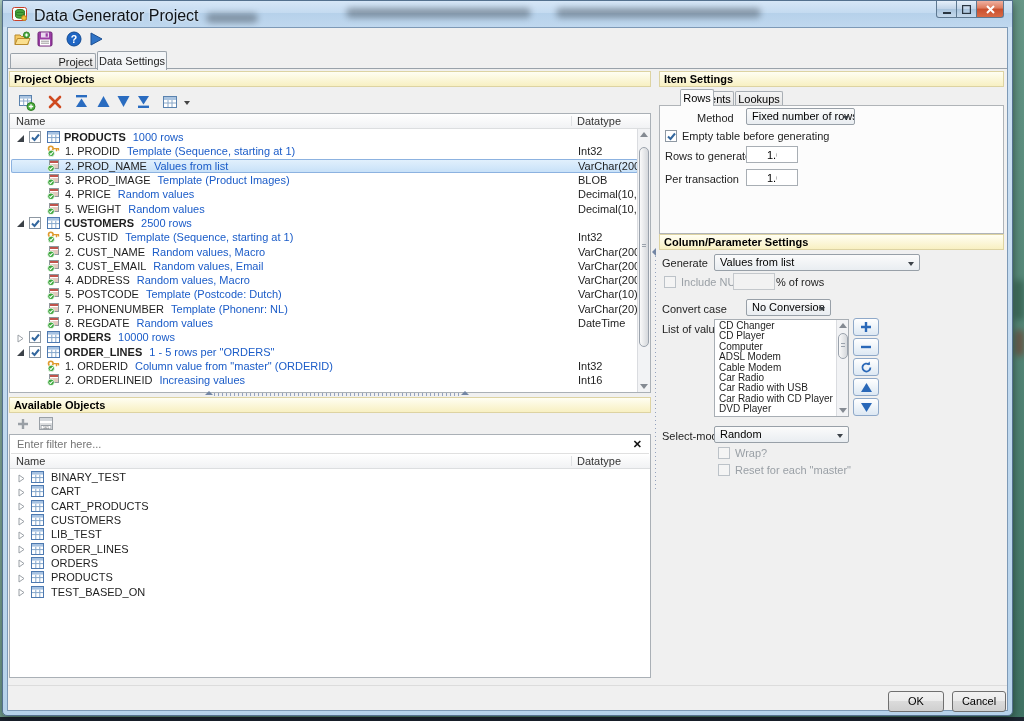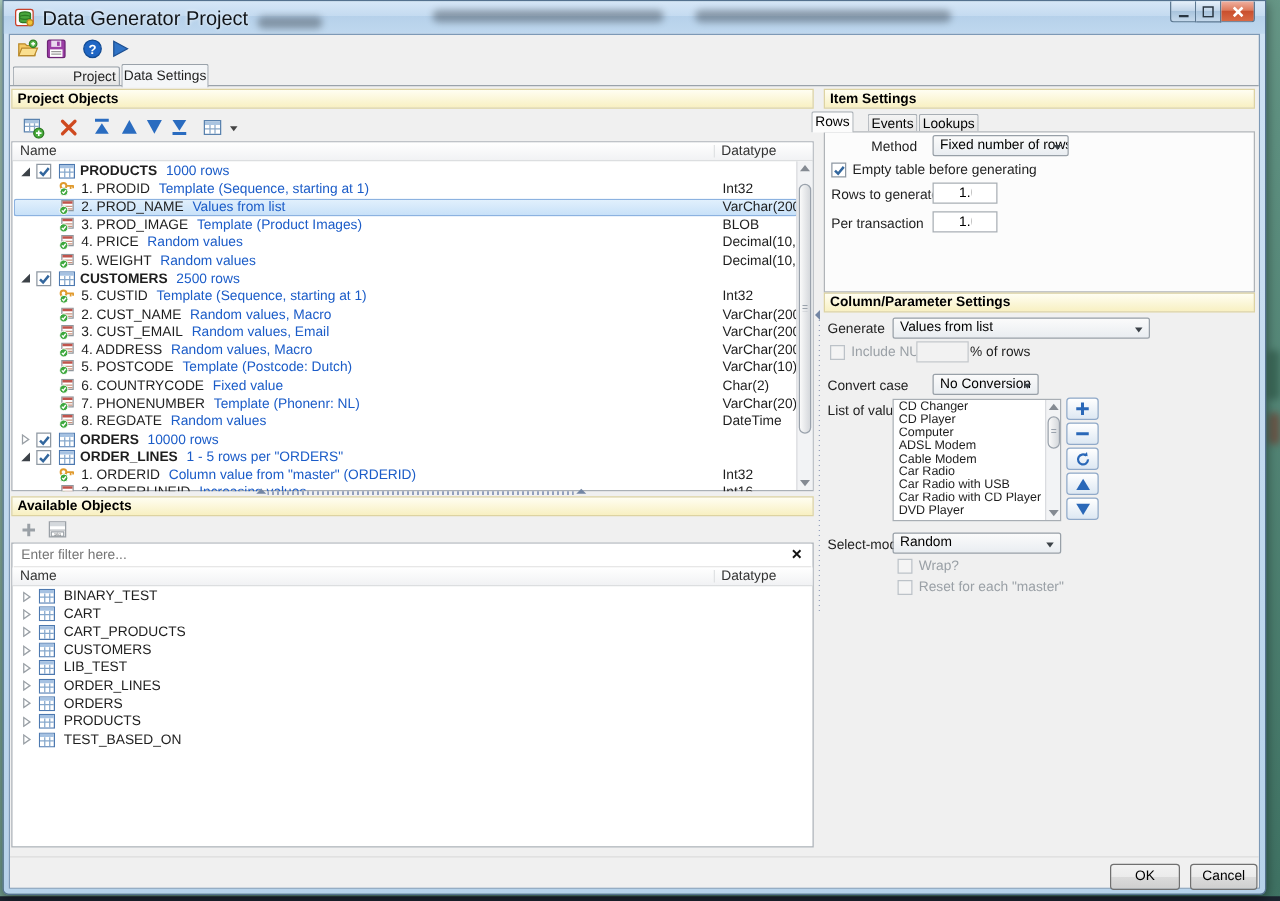--- a/index.html
+++ b/index.html
@@ -442,33 +442,20 @@
             </div>
             <div class="po-row col">
               <span class="tr-ico"><svg width="13" height="12" viewBox="0 0 13 12">
                   <rect x="2.5" y="0.5" width="9" height="8" fill="#fff" stroke="#90969c"></rect>
                   <rect x="3" y="1" width="8" height="2" fill="#c0544c"></rect>
                   <line x1="3" y1="5" x2="11" y2="5" stroke="#c8937f"></line>
                   <line x1="3" y1="7" x2="11" y2="7" stroke="#c8937f"></line>
                   <circle cx="4" cy="8.3" r="3.3" fill="#3ea83e" stroke="#fff" stroke-width="0.8"></circle>
                   <path d="M2.5 8.3 L3.6 9.5 L5.6 7" fill="none" stroke="#fff" stroke-width="1.1"></path>
                 </svg></span>
-              <span class="lab">6. COUNTRYCODE</span>
-              <span class="gen">Fixed value</span>
-              <span class="dt">Char(2)</span>
-            </div>
-            <div class="po-row col">
-              <span class="tr-ico"><svg width="13" height="12" viewBox="0 0 13 12">
-                  <rect x="2.5" y="0.5" width="9" height="8" fill="#fff" stroke="#90969c"></rect>
-                  <rect x="3" y="1" width="8" height="2" fill="#c0544c"></rect>
-                  <line x1="3" y1="5" x2="11" y2="5" stroke="#c8937f"></line>
-                  <line x1="3" y1="7" x2="11" y2="7" stroke="#c8937f"></line>
-                  <circle cx="4" cy="8.3" r="3.3" fill="#3ea83e" stroke="#fff" stroke-width="0.8"></circle>
-                  <path d="M2.5 8.3 L3.6 9.5 L5.6 7" fill="none" stroke="#fff" stroke-width="1.1"></path>
-                </svg></span>
               <span class="lab">7. PHONENUMBER</span>
               <span class="gen">Template (Phonenr: NL)</span>
               <span class="dt">VarChar(20)</span>
             </div>
             <div class="po-row col">
               <span class="tr-ico"><svg width="13" height="12" viewBox="0 0 13 12">
                   <rect x="2.5" y="0.5" width="9" height="8" fill="#fff" stroke="#90969c"></rect>
                   <rect x="3" y="1" width="8" height="2" fill="#c0544c"></rect>
                   <line x1="3" y1="5" x2="11" y2="5" stroke="#c8937f"></line>
                   <line x1="3" y1="7" x2="11" y2="7" stroke="#c8937f"></line>
@@ -701,21 +688,21 @@
           </div>
       </div>
 
       <div id="vsplit">
         <span class="tri"></span>
         <div class="grip"></div>
       </div>
 
       <div class="panel-hdr" style="left:651px;top:2px;width:345px;">Item Settings</div>
 
-      <div class="istab active" style="left:641px;width:34px;"><span>Rows</span></div>
+      <div class="istab active" style="left:672px;width:34px;"><span>Rows</span></div>
       <div class="istab inactive" style="left:686px;width:40px;"><span>Events</span></div>
       <div class="istab inactive" style="left:727px;width:48px;"><span>Lookups</span></div>
 
       <div id="is-page"></div>
       <span class="lbl" style="left:657px;top:43px;padding-left:32px;">Method</span>
       <div class="combo" style="left:738px;top:39px;width:109px;">
         <span>Fixed number of rows</span><span class="caret"></span>
       </div>
       <span class="cbox" style="left:657px;top:61px;">
         <svg width="9" height="9" viewBox="0 0 9 9">

